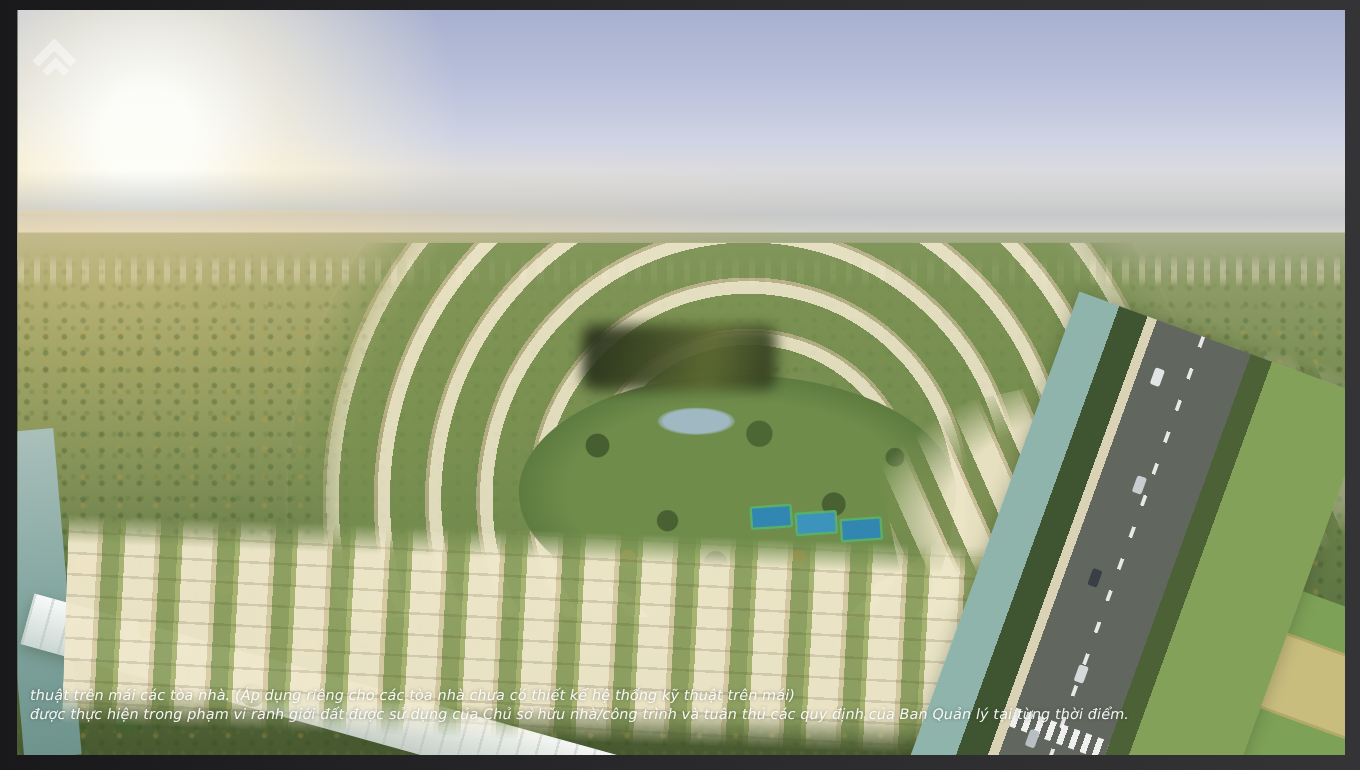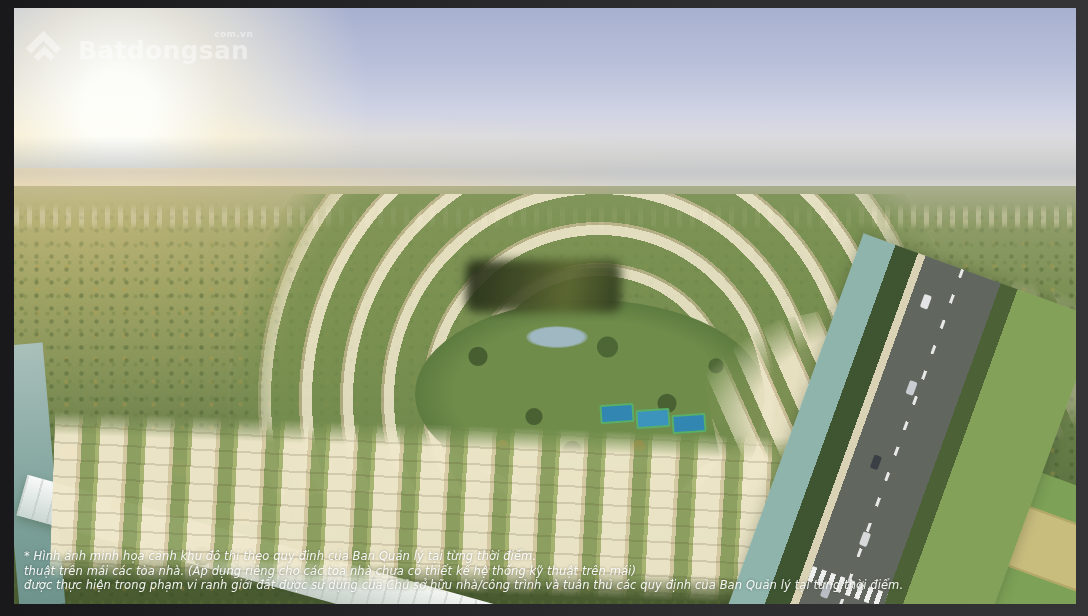--- a/index.html
+++ b/index.html
@@ -170,26 +170,21 @@
       <div class="cars"></div>
     </div>
 
     <div class="blur-patch"></div>
 
     <div class="watermark">
       <span class="bds-logo">
         <span class="chev outer"></span>
         <span class="chev inner"></span>
       </span>
-      <span class="bds-word">
-        <span class="bds-brand">Batdongsan</span>
-        <span class="bds-suffix">com.vn</span>
-      </span>
     </div>
 
     <div class="disclaimer">
-      <div>* Hình ảnh minh họa cảnh khu đô thị theo quy định của Ban Quản lý tại từng thời điểm.</div>
       <div>thuật trên mái các tòa nhà. (Áp dụng riêng cho các tòa nhà chưa có thiết kế hệ thống kỹ thuật trên mái)</div>
       <div>được thực hiện trong phạm vi ranh giới đất được sử dụng của Chủ sở hữu nhà/công trình và tuân thủ các quy định của Ban Quản lý tại từng thời điểm.</div>
     </div>
 
   </div>
 </div>
 
 </body></html>

